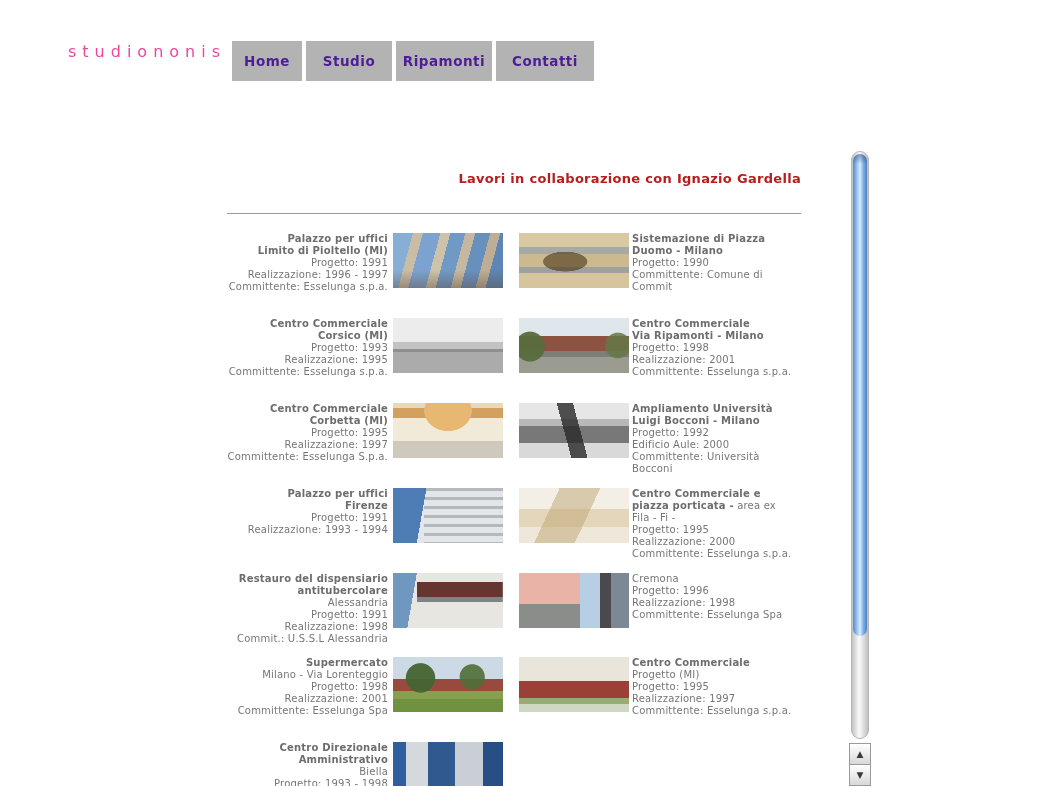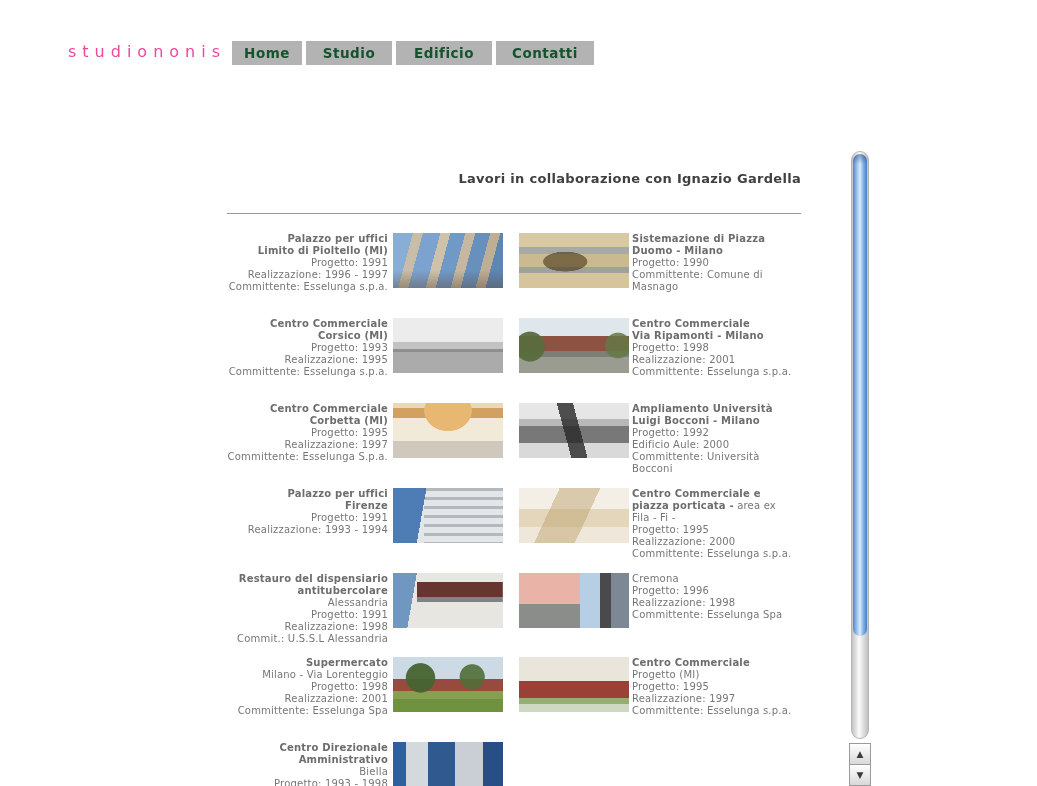--- a/index.html
+++ b/index.html
@@ -8,30 +8,30 @@
     background:#ffffff;
     font-family:"DejaVu Sans","Liberation Sans",sans-serif;
   }
   
   .brand{
     position:absolute;left:68px;top:42px;
     font-size:16px;letter-spacing:6px;color:#ec4899;
   }
   .nav{position:absolute;left:232px;top:41px;display:flex;}
   .nav-btn{
-    height:24px;background:#b3b3b3;color:#14532d;
+    height:40px;background:#b3b3b3;color:#4c1d95;
     font-size:13.5px;font-weight:bold;letter-spacing:0.5px;
     display:flex;align-items:center;justify-content:center;
     margin-right:4px;cursor:pointer;
   }
   .nav-btn.w1{width:70px}.nav-btn.w2{width:86px}.nav-btn.w3{width:96px}.nav-btn.w4{width:98px}
   
   .page-title{
     position:absolute;left:227px;top:171px;width:574px;
-    text-align:right;font-size:13px;font-weight:bold;color:#404040;
+    text-align:right;font-size:13px;font-weight:bold;color:#b91c1c;
     letter-spacing:0.3px;
   }
   .rule{
     position:absolute;left:227px;top:213px;width:574px;height:0;
     border-top:1px solid #999999;
   }
   .rows{position:absolute;left:227px;top:233px;width:574px;height:553px;}
   .row{position:absolute;left:0;display:flex;align-items:flex-start;width:574px;}
   .cell{font-size:10px;line-height:12px;color:#767676;letter-spacing:0.2px;}
   .cell .p-title{font-weight:bold;color:#6d6d6d;}
@@ -101,21 +101,21 @@
   .sb-btn.up{top:592px;}
   .sb-btn.down{top:613px;}
 </style>
 </head>
 <body>
 
 <div class="brand">studiononis</div>
 <div class="nav">
   <div class="nav-btn w1">Home</div>
   <div class="nav-btn w2">Studio</div>
-  <div class="nav-btn w3">Edificio</div>
+  <div class="nav-btn w3">Ripamonti</div>
   <div class="nav-btn w4">Contatti</div>
 </div>
 
 <div class="page-title">Lavori in collaborazione con Ignazio Gardella</div>
 <div class="rule"></div>
 <div class="rows">
     <div class="row" style="top: 0px;">
       <div class="cell cell-left">
         <div class="p-title"><span>Palazzo per uffici</span><br><span>Limito di Pioltello (MI)</span></div>
         <div>
@@ -124,21 +124,21 @@
           <div>Committente: Esselunga s.p.a.</div>
         </div>
       </div>
       <div class="thumb th-pioltello gapr"></div>
       <div class="thumb th-duomo"></div>
       <div class="cell cell-right">
         <div class="p-title"><span>Sistemazione di Piazza</span><br><span>Duomo - Milano</span></div>
         <div>
           <div>Progetto: 1990</div>
           <div>Committente: Comune di</div>
-          <div>Masnago</div>
+          <div>Commit</div>
         </div>
       </div>
     </div>
     <div class="row" style="top: 85px;">
       <div class="cell cell-left">
         <div class="p-title"><span>Centro Commerciale</span><br><span>Corsico (MI)</span></div>
         <div>
           <div>Progetto: 1993</div>
           <div>Realizzazione: 1995</div>
           <div>Committente: Esselunga s.p.a.</div>

